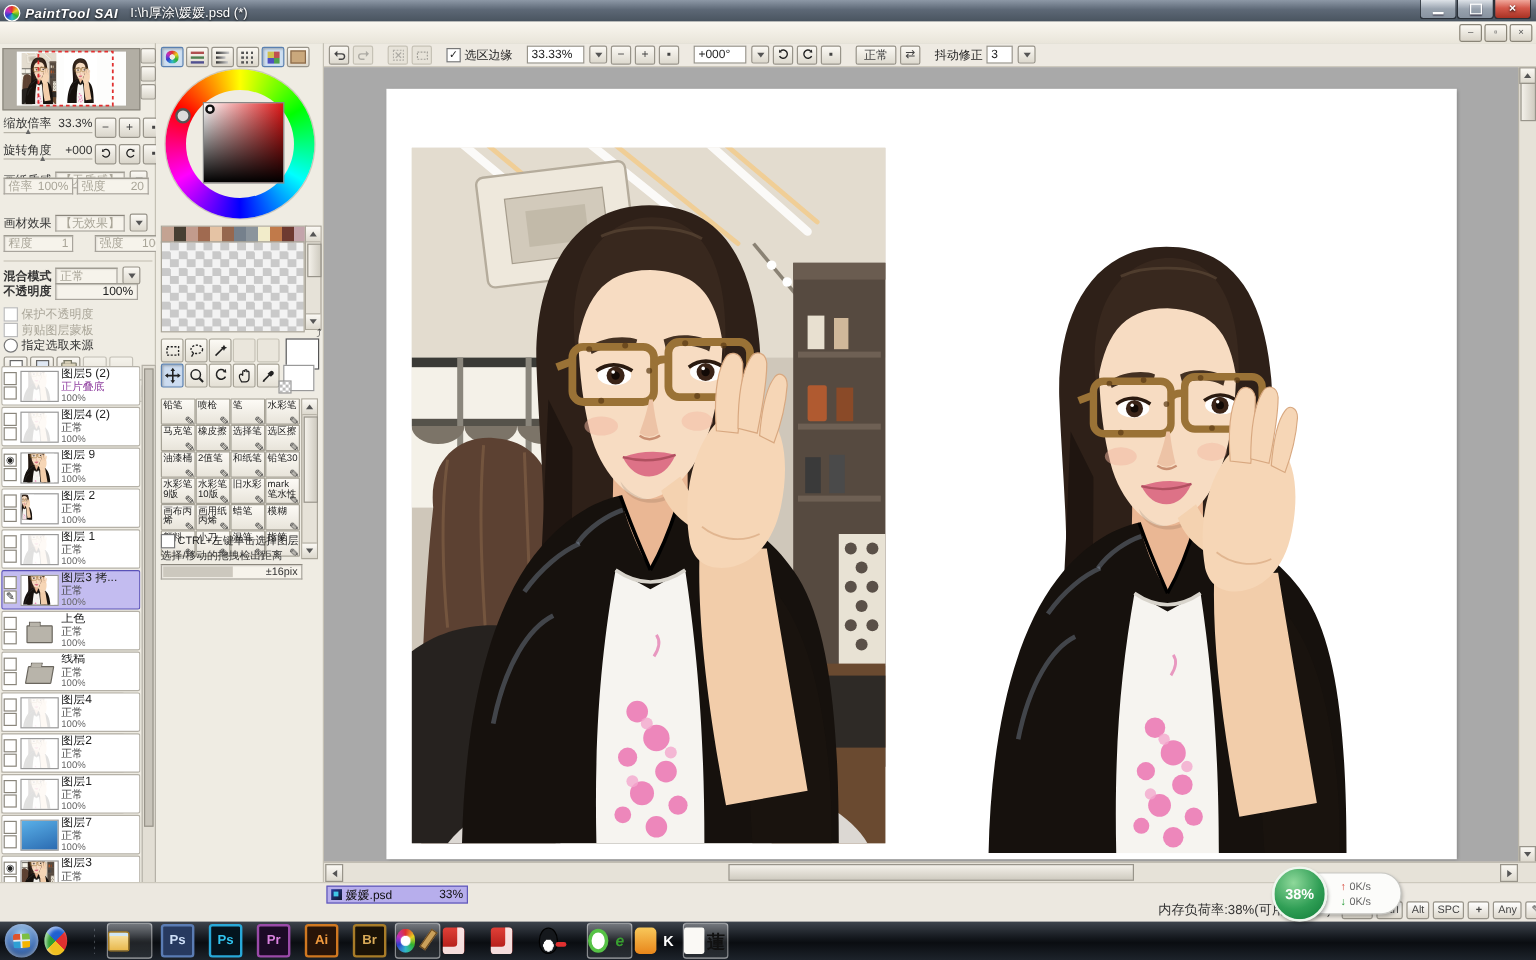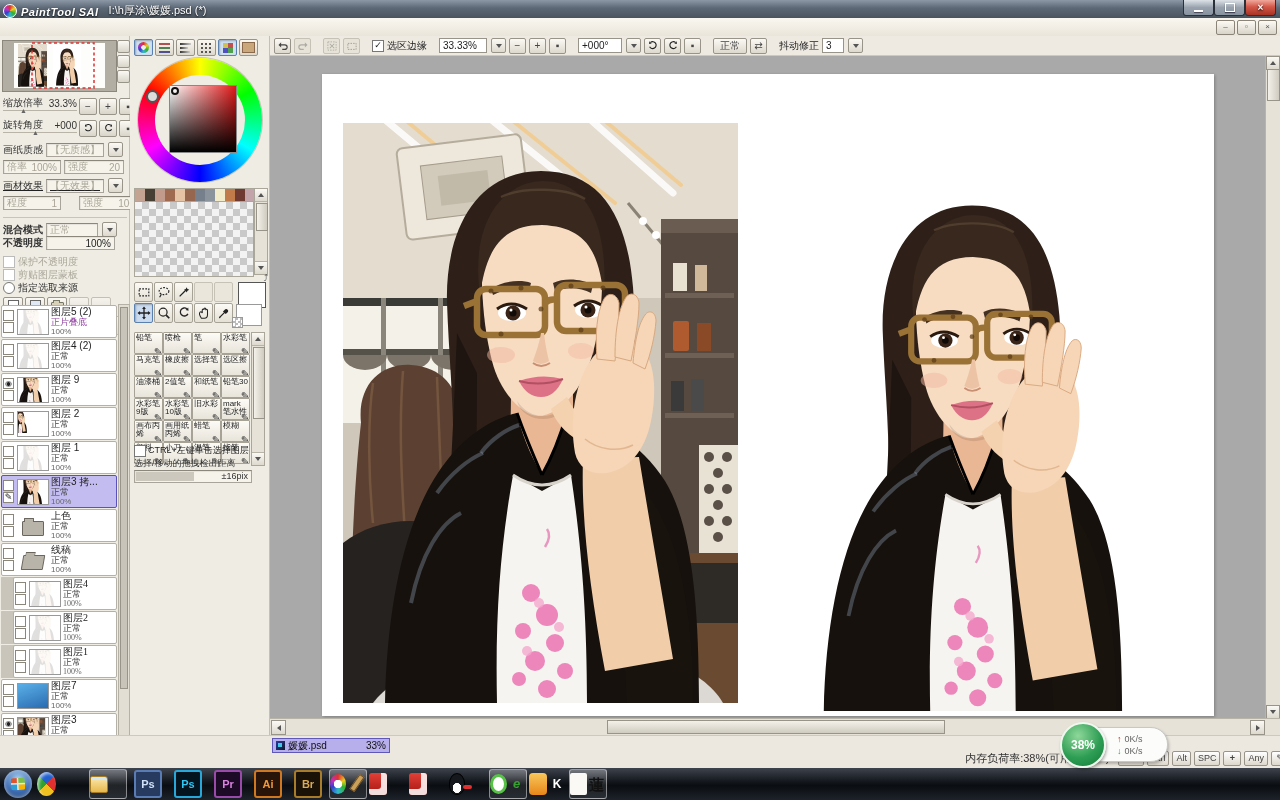--- a/index.html
+++ b/index.html
@@ -76,21 +76,21 @@
   .folder-mini::before{content:"";position:absolute;top:-3px;left:1px;width:5px;height:2px;
     background:#d8d0b8;border:1px solid #776;border-bottom:none;}
   .trash-ico{width:8px;height:9px;background:#777;border-radius:1px 1px 2px 2px;position:relative;}
   .trash-ico::before{content:"";position:absolute;top:-3px;left:-1px;width:10px;height:2px;background:#777;}
 
   
   #layer-list{position:absolute;left:1px;top:268px;width:116px;height:432px;overflow:hidden;}
   .layer-row{height:31px;border:1px solid #b5b1a7;border-radius:2px;margin:1px 0;background:#fff;
     display:flex;align-items:center;position:relative;}
   .layer-row.selected{background:#c3bcf0;border-color:#5a52b8;}
-  .layer-row.indent{margin-left:12px;box-shadow:-13px 0 0 0 #c9c5bb;font-family:Liberation Serif, serif;}
+  .layer-row.indent{box-shadow:-13px 0 0 0 #c9c5bb;}
   .lcheck{width:13px;display:flex;flex-direction:column;gap:1px;margin:0 1px;}
   .cbx{width:11px;height:11px;border:1px solid #8a867c;background:#fff;box-sizing:border-box;
     font-size:8px;line-height:9px;text-align:center;color:#222;}
   .layer-row.eye .eyebox::before{content:"◉";font-size:8px;}
   .layer-row.pen .penbox::before{content:"✎";font-size:9px;}
   .lthumb{width:30px;height:24px;border:1px solid #999;background:#fff;margin-right:2px;
     position:relative;overflow:hidden;flex:none;}
   .lthumb svg{width:100%;height:100%;display:block;}
   .u-paint,.u-photo{display:none;}
   .thumb-fig .u-paint{display:inline;}
@@ -673,31 +673,31 @@
 
   <span class="fieldrow" style="top:106px;width:124px;gap:3px;">
     <span class="lab">画纸质感</span>
     <span class="inset" style="width:58px;height:14px;color:#a9a598;">
         <span>【无质感】</span>
       </span>
     <span class="darr">
         <span class="tri-d"></span>
       </span>
   </span>
-  <span class="fieldrow" style="top:124px;gap:3px;">
+  <span class="fieldrow" style="top:112px;gap:3px;">
     <span class="inset gray" style="width:58px;height:14px;justify-content:space-between;color:#a9a598;">
       <span>倍率</span>
         <span>100%</span>
       </span>
     <span class="inset" style="width:60px;height:14px;justify-content:space-between;color:#a9a598;">
       <span>强度</span>
         <span>20</span>
       </span>
   </span>
-  <span class="fieldrow" style="top:142px;width:124px;gap:3px;text-decoration:underline;">
+  <span class="fieldrow" style="top:142px;width:124px;gap:3px;">
     <span class="lab">画材效果</span>
     <span class="inset" style="width:58px;height:14px;color:#a9a598;">
         <span>【无效果】</span>
       </span>
     <span class="darr">
         <span class="tri-d"></span>
       </span>
   </span>
   <span class="fieldrow" style="top:160px;gap:18px;">
     <span class="inset" style="width:58px;height:14px;justify-content:space-between;color:#a9a598;">

